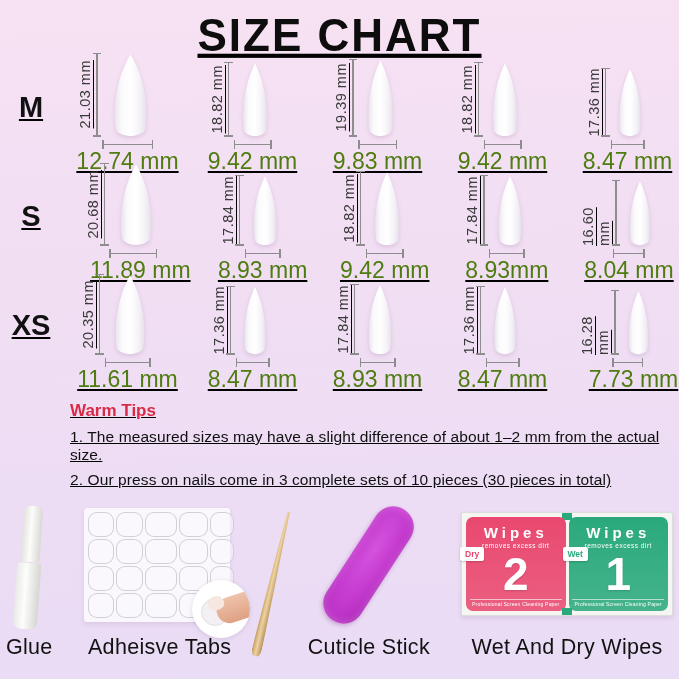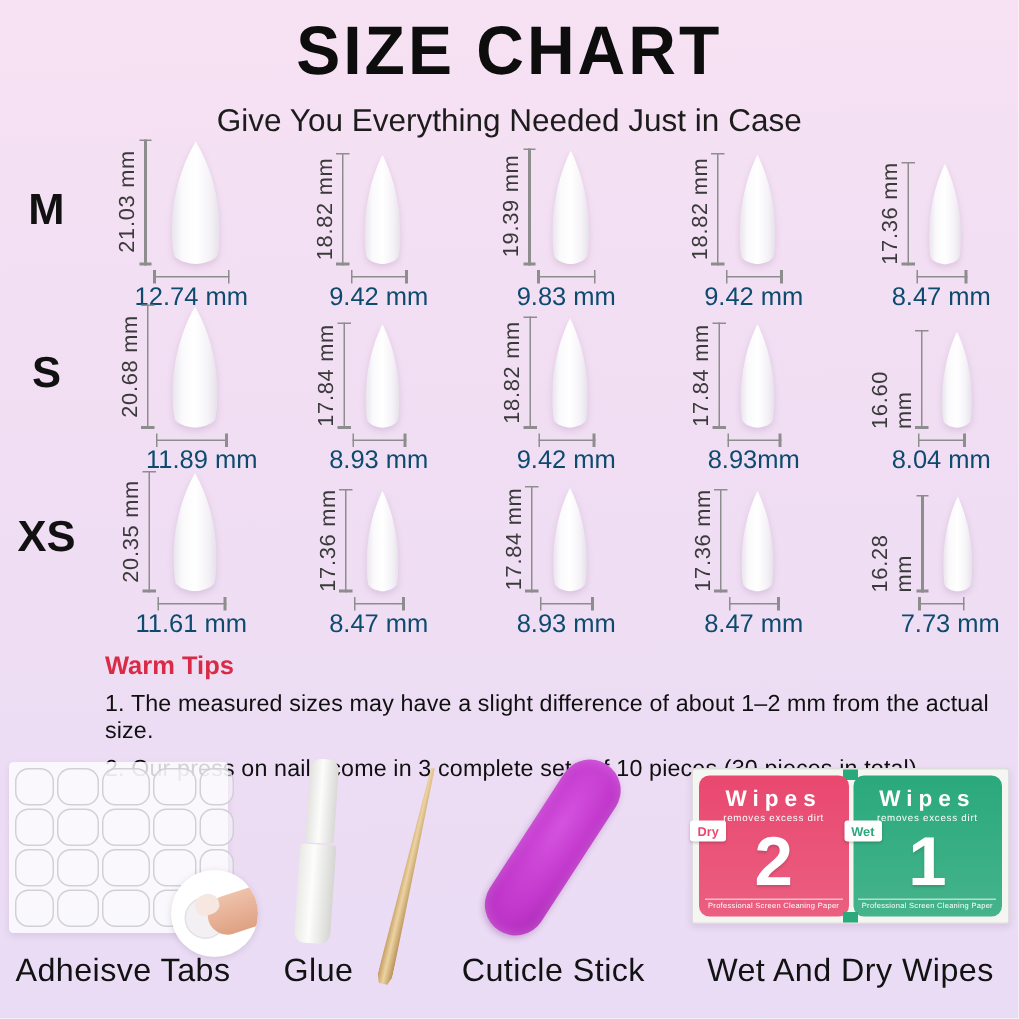--- a/index.html
+++ b/index.html
@@ -2,21 +2,21 @@
 <html><head>
 <meta charset="utf-8">
 <style>
   html,body{margin:0;padding:0;}
   body{
     width:679px;height:679px;overflow:hidden;
     font-family:"Liberation Sans","DejaVu Sans",sans-serif;
     background:linear-gradient(178deg,#f7e2f3 0%,#f1def3 40%,#e9dcf5 100%);
     position:relative;
   }
-  .page{width:679px;height:679px;position:relative;}
+  .page{width:679px;height:679px;position:relative;text-decoration:underline;}
 
   
   .header{text-align:center;padding-top:10px;}
   .title{font-size:44px;font-weight:800;letter-spacing:2px;color:#0d0d0d;transform:scaleY(1.04);}
   .subtitle{font-size:21px;color:#1c1c1c;margin-top:9px;}
 
   
   .size-chart{margin-top:6px;padding-left:8px;}
   .chart-row{display:flex;align-items:flex-end;height:109px;}
   .row-label{width:46px;text-align:center;font-weight:800;font-size:29px;color:#111;
@@ -27,21 +27,21 @@
   .vlabel{writing-mode:vertical-rl;transform:rotate(180deg);font-size:14.5px;color:#3a3a3a;
           letter-spacing:.5px;margin-right:3px;}
   .vline{width:1.5px;background:#8d8d8d;position:relative;flex:none;}
   .vline::before,.vline::after{content:'';position:absolute;left:-3.5px;width:8.5px;height:1.5px;background:#8d8d8d;}
   .vline::before{top:0}.vline::after{bottom:0}
   .nail{margin-left:7px;line-height:0;filter:drop-shadow(0 2px 2px rgba(150,120,160,.25));}
   .nail svg{display:block;}
   .hline{height:1.5px;background:#8d8d8d;position:relative;margin-top:7px;flex:none;}
   .hline::before,.hline::after{content:'';position:absolute;top:-3.5px;width:1.5px;height:8.5px;background:#8d8d8d;}
   .hline::before{left:0}.hline::after{right:0}
-  .wlabel{font-size:17px;color:#0c4a6e;margin-top:3px;white-space:nowrap;}
+  .wlabel{font-size:23px;color:#4d7c0f;margin-top:3px;white-space:nowrap;}
 
   
   .warm-tips{margin:8px 0 0 70px;}
   .warm-tips-heading{font-size:17px;font-weight:700;}
   .tip{font-size:15.5px;color:#101010;margin-top:7px;letter-spacing:.1px;}
 
   
   .products{position:absolute;left:0;top:498px;width:679px;height:170px;
             display:flex;justify-content:space-between;padding:0 6px;box-sizing:border-box;}
   .product{display:flex;flex-direction:column;align-items:center;justify-content:flex-end;}
@@ -110,21 +110,20 @@
       <stop offset="0.8" stop-color="#f5f2f7"></stop>
       <stop offset="1" stop-color="#e6e1ea"></stop>
     </linearGradient>
   </defs>
 </svg>
 
 <div class="page">
 
   <div class="header">
     <div class="title">SIZE CHART</div>
-    <div class="subtitle">Give You Everything Needed Just in Case</div>
   </div>
 
   <div class="size-chart">
       <div class="chart-row">
         <div class="row-label">M</div>
         <div class="cell">
           <div class="cell-top">
             <div class="measure-v" style="height: 84px;">
               <div class="vlabel">21.03 mm</div>
               <div class="vline" style="height: 84px;"></div>
@@ -360,20 +359,30 @@
   <div class="warm-tips">
     <div class="warm-tips-heading" style="color: rgb(217, 43, 69);">Warm Tips</div>
     <div class="tip">1. The measured sizes may have a slight difference of about 1–2 mm from the actual size.</div>
     <div class="tip">2. Our press on nails come in 3 complete sets of 10 pieces (30 pieces in total)</div>
   </div>
 
   <div class="products">
 
     <div class="product">
       <div class="product-visual">
+        <div class="glue">
+          <div class="glue-cap"></div>
+          <div class="glue-body"></div>
+        </div>
+      </div>
+      <div class="product-label">Glue</div>
+    </div>
+
+    <div class="product">
+      <div class="product-visual">
         <div class="tabs-wrap">
           <div class="tabs-sheet" id="tabsGrid">
               <div class="tab-sq"></div>
               <div class="tab-sq"></div>
               <div class="tab-sq"></div>
               <div class="tab-sq"></div>
               <div class="tab-sq"></div>
               <div class="tab-sq"></div>
               <div class="tab-sq"></div>
               <div class="tab-sq"></div>
@@ -391,30 +400,20 @@
               <div class="tab-sq"></div>
             </div>
           <div class="finger-circle">
             <div class="tab-disc"></div>
             <div class="finger"></div>
             <div class="finger-nail"></div>
           </div>
         </div>
       </div>
       <div class="product-label">Adheisve Tabs</div>
-    </div>
-
-    <div class="product">
-      <div class="product-visual">
-        <div class="glue">
-          <div class="glue-cap"></div>
-          <div class="glue-body"></div>
-        </div>
-      </div>
-      <div class="product-label">Glue</div>
     </div>
 
     <div class="product">
       <div class="product-visual">
         <div class="stick"></div>
       </div>
     </div>
 
     <div class="product">
       <div class="product-visual">

